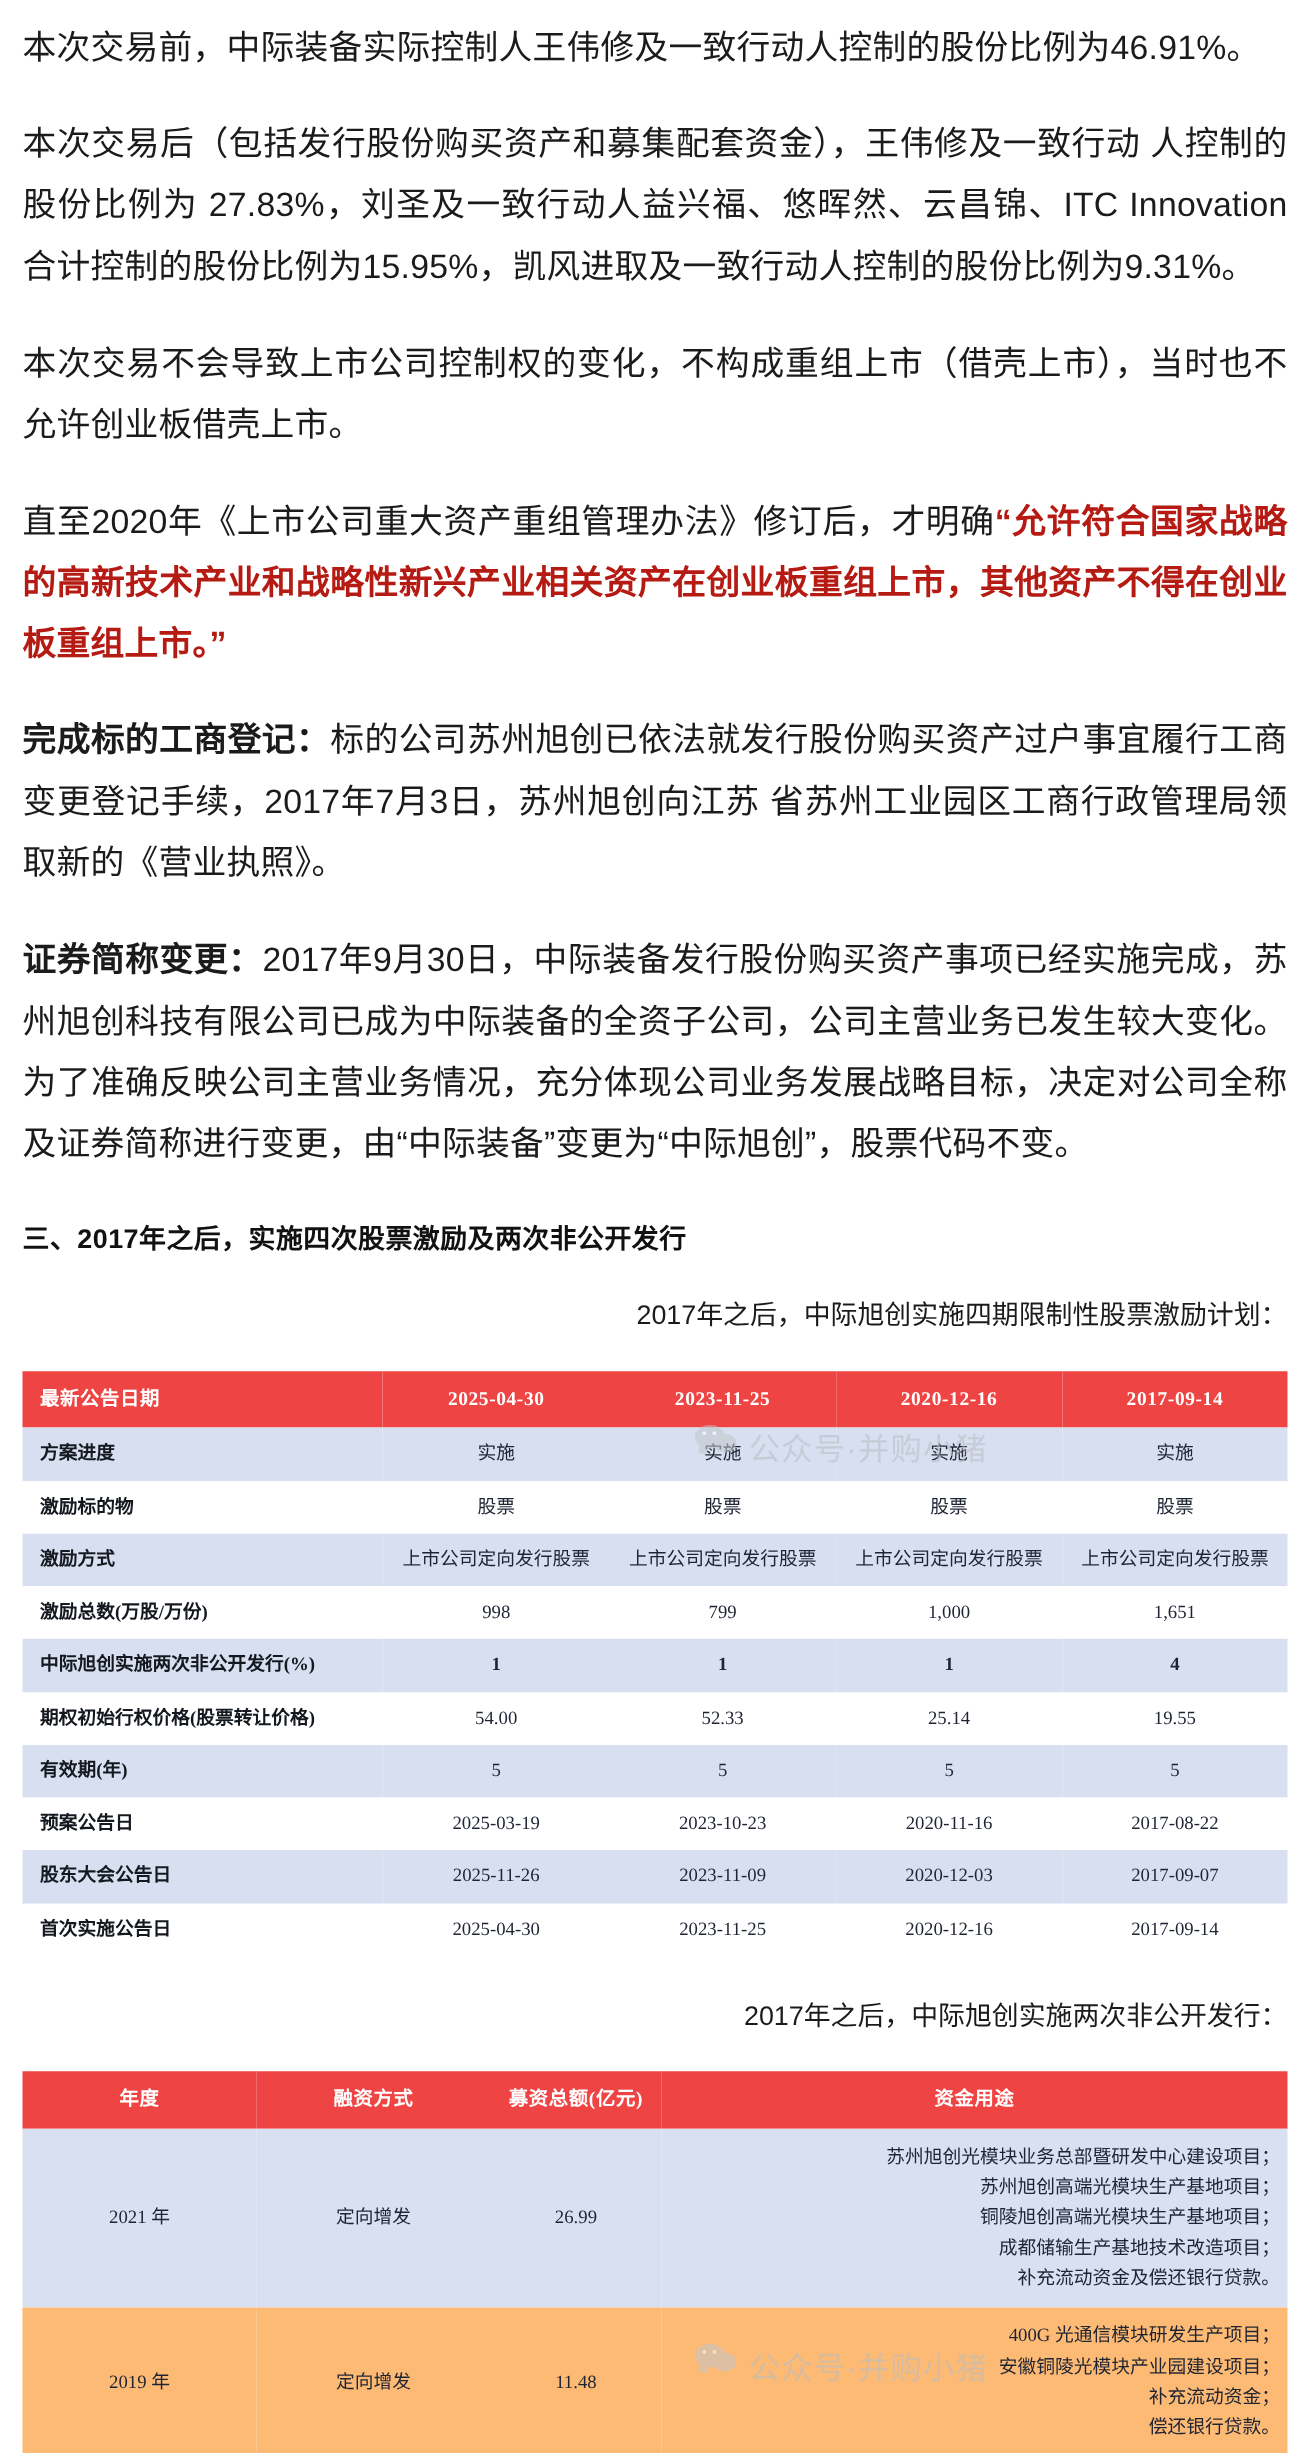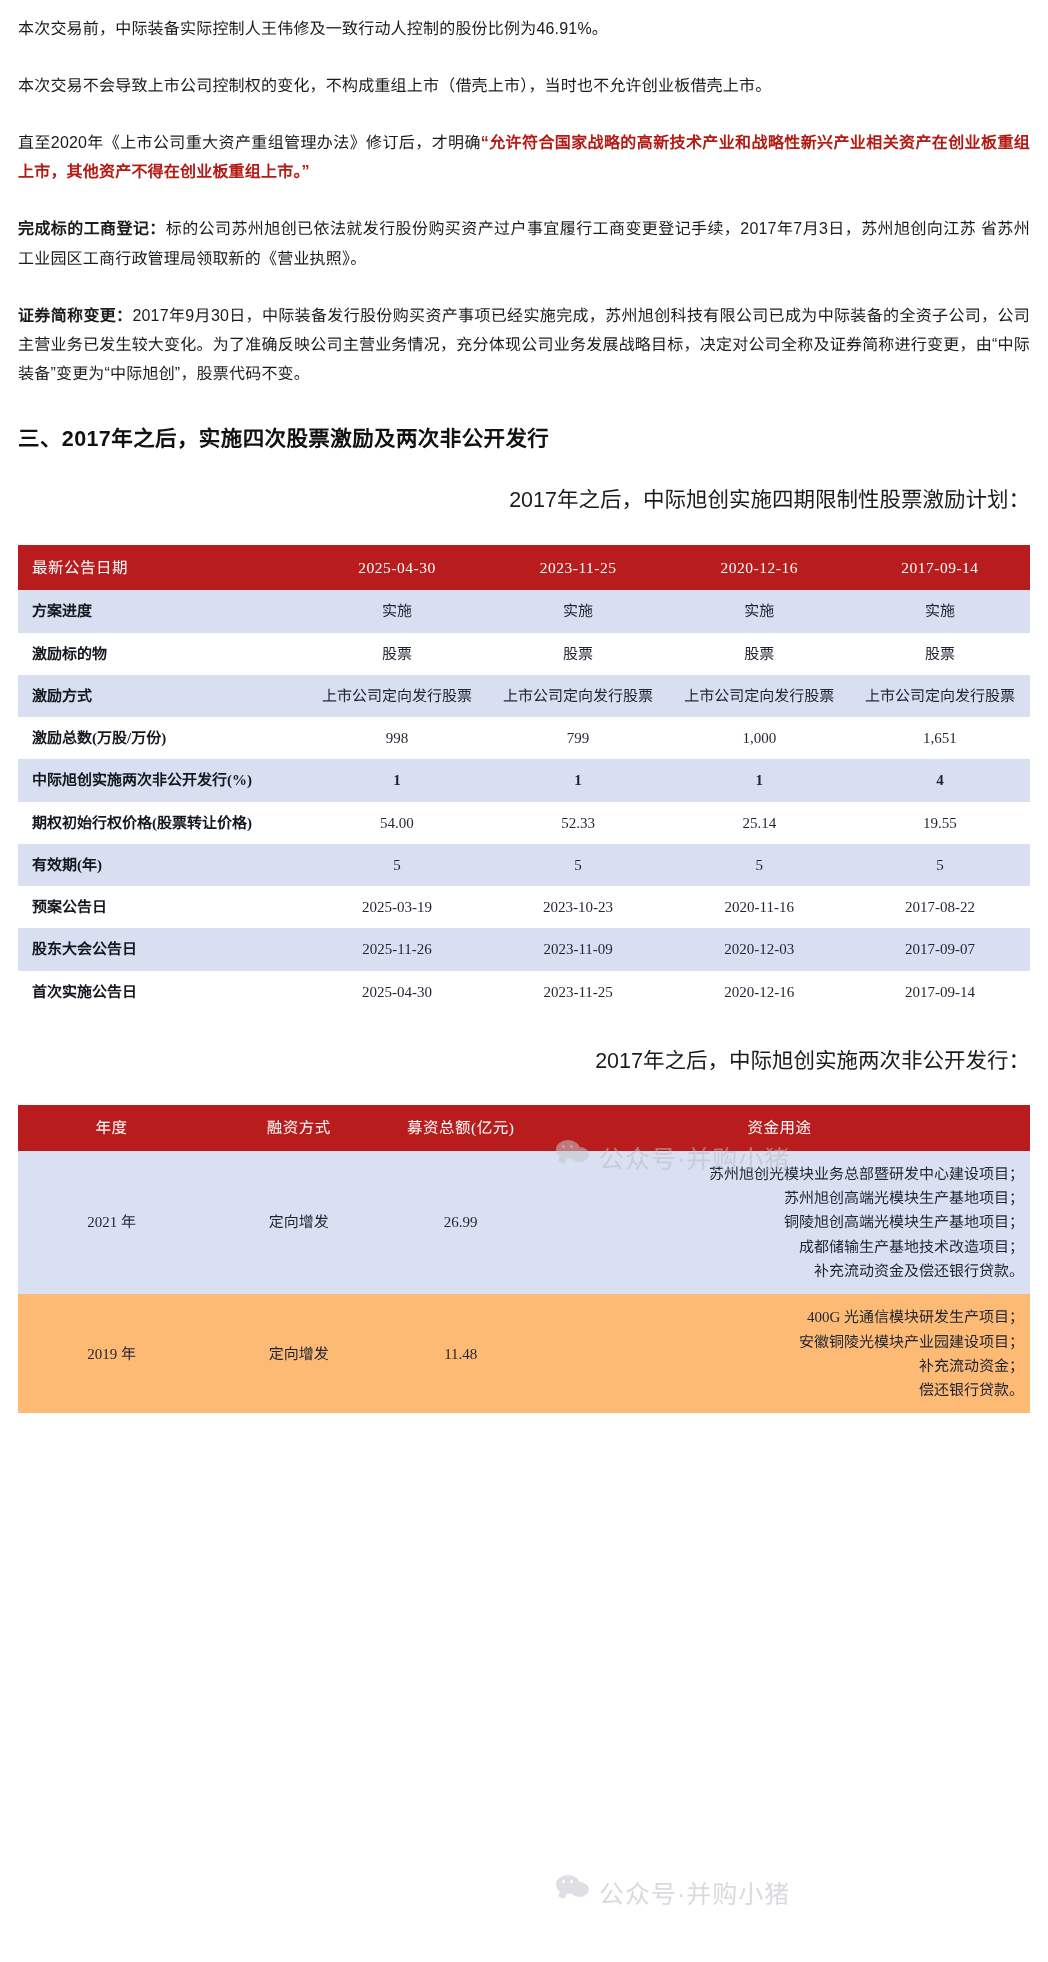--- a/index.html
+++ b/index.html
@@ -14,21 +14,21 @@
   }
   .page {
     width: 1048px;
     min-height: 1962px;
     padding: 14px 18px 22px 18px;
     position: relative;
   }
 
   
   .para {
-    font-size: 16px;
+    font-size: 27px;
     line-height: 1.82;
     letter-spacing: 0.2px;
     margin: 0 0 28px 0;
     text-align: justify;
     color: #1b1b1b;
   }
   .para b, .lead { font-weight: bold; }
   .redquote {
     color: #b51a13;
     font-weight: bold;
@@ -53,24 +53,24 @@
 
   
   .tbl-wrap { position: relative; margin: 0 0 30px 0; }
   table.grid {
     width: 100%;
     border-collapse: collapse;
     table-layout: fixed;
     font-family: "Liberation Serif", "DejaVu Serif", serif;
   }
   table.grid thead th {
-    background: #b91c1c;
+    background: #ef4444;
     color: #ffffff;
     font-size: 15.5px;
-    font-weight: normal;
+    font-weight: bold;
     padding: 13px 6px;
     text-align: center;
     letter-spacing: 0.5px;
     line-height: 1.25;
   }
   table.grid thead th.lbl { text-align: left; padding-left: 14px; }
 
   table.grid tbody td {
     font-size: 15px;
     padding: 11px 6px;
@@ -138,20 +138,21 @@
   #wm-1 { left: 556px; top: 1139px; }
   #wm-2 { left: 556px; top: 1874px; }
 </style>
 </head>
 <body>
 
 <div class="page">
 
   <p class="para">本次交易前，中际装备实际控制人王伟修及一致行动人控制的股份比例为46.91%。</p>
 
+  <p class="para">本次交易后（包括发行股份购买资产和募集配套资金），王伟修及一致行动 人控制的股份比例为 27.83%，刘圣及一致行动人益兴福、悠晖然、云昌锦、ITC Innovation 合计控制的股份比例为15.95%，凯风进取及一致行动人控制的股份比例为9.31%。</p>
 
   <p class="para">本次交易不会导致上市公司控制权的变化，不构成重组上市（借壳上市），当时也不允许创业板借壳上市。</p>
 
   <p class="para"><span>直至2020年《上市公司重大资产重组管理办法》修订后，才明确</span><span class="redquote">“允许符合国家战略的高新技术产业和战略性新兴产业相关资产在创业板重组上市，其他资产不得在创业板重组上市。”</span></p>
 
   <p class="para"><span class="lead">完成标的工商登记：</span><span>标的公司苏州旭创已依法就发行股份购买资产过户事宜履行工商变更登记手续，2017年7月3日，苏州旭创向江苏 省苏州工业园区工商行政管理局领取新的《营业执照》。</span></p>
 
   <p class="para"><span class="lead">证券简称变更：</span><span>2017年9月30日，中际装备发行股份购买资产事项已经实施完成，苏州旭创科技有限公司已成为中际装备的全资子公司，公司主营业务已发生较大变化。为了准确反映公司主营业务情况，充分体现公司业务发展战略目标，决定对公司全称及证券简称进行变更，由“中际装备”变更为“中际旭创”，股票代码不变。</span></p>
 
   <h3 class="section-head">三、2017年之后，实施四次股票激励及两次非公开发行</h3>

